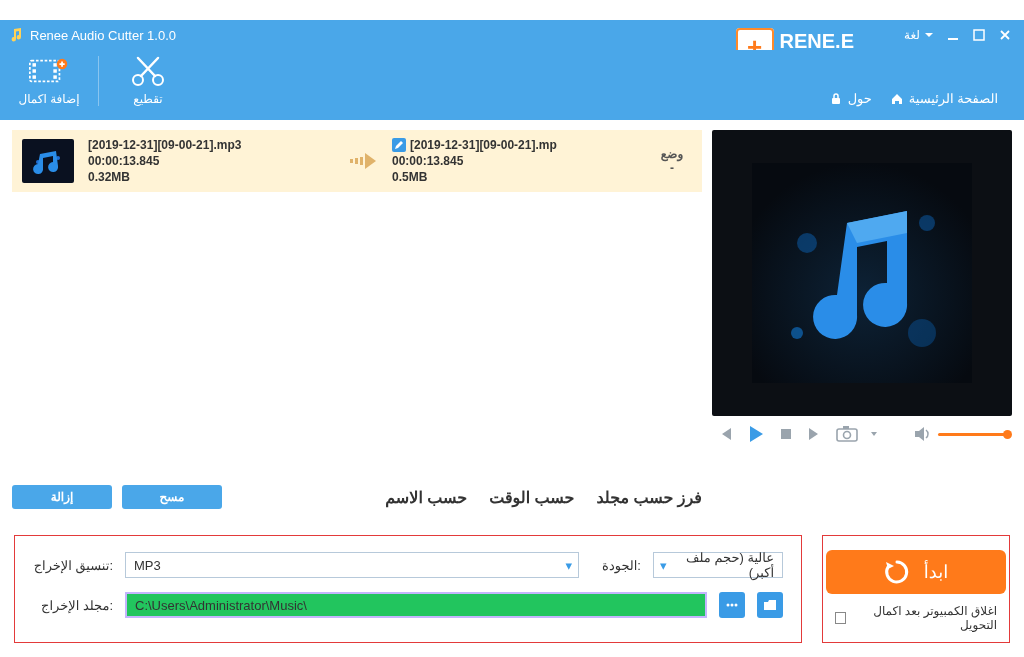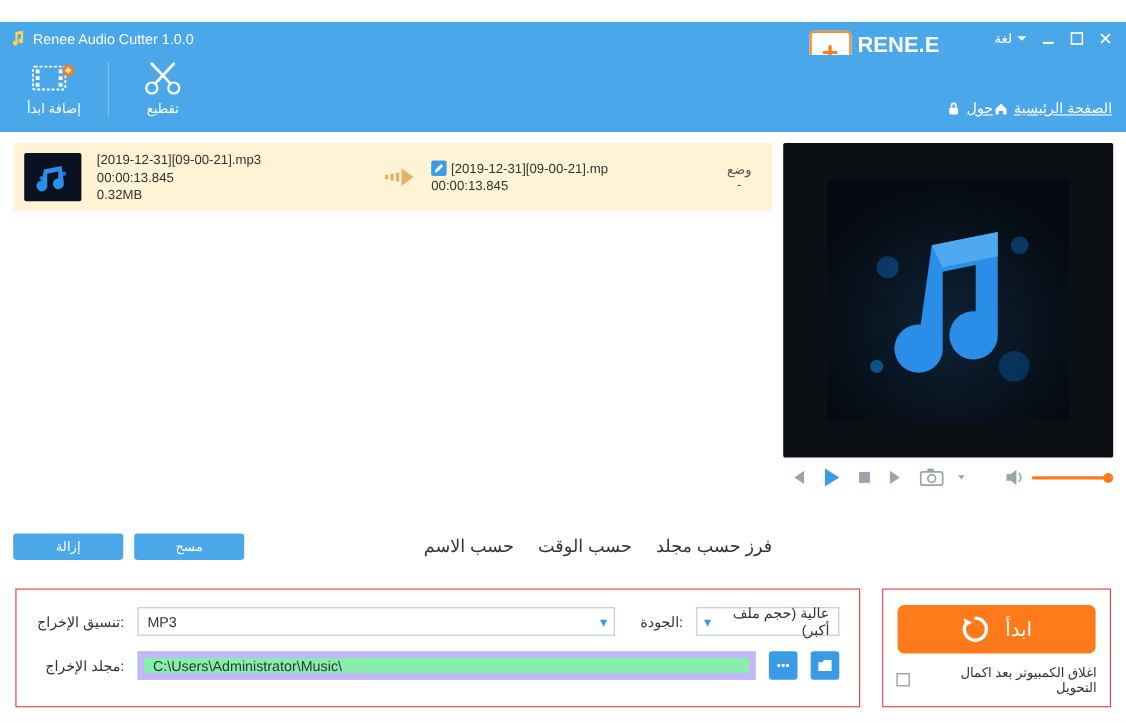--- a/index.html
+++ b/index.html
@@ -18,26 +18,26 @@
   .brand .brandtxt { color:#fff; font-weight:700; font-size:20px; line-height:1; }
   .brand .brandtxt2 { color:#1f4c82; font-size:11px; letter-spacing:1px; }
 
   
   .toolbar { height: 70px; background: #4aa7e9; display: flex; align-items: flex-start; padding: 0 14px; color:#fff; position: relative; }
   .toolbtn { width: 70px; display:flex; flex-direction:column; align-items:center; gap:4px; cursor:pointer; margin-top:4px; }
   .toolbtn .ico { width:40px; height:34px; display:flex; align-items:center; justify-content:center; }
   .toolbtn .lbl { font-size:12px; color:#fff; }
   .vsep { width:1px; height:50px; background: rgba(255,255,255,0.35); margin: 6px 14px 0 14px; }
 
-  .toolbar .rightlinks { position:absolute; right:13px; bottom:14px; display:flex; color:#fff; font-size:13px;text-decoration:underline; }
+  .toolbar .rightlinks { position:absolute; right:26px; bottom:14px; display:flex; gap:18px; color:#fff; font-size:13px; }
   .rightlinks .rl { display:flex; align-items:center; gap:5px; cursor:pointer; }
 
   
   .main { flex:1; display:flex; gap:10px; padding:10px 12px 6px 12px; background:#fff; }
-  .left { flex:1; display:flex; flex-direction:column; }
+  .left { flex:1; display:flex; flex-direction:column;font-weight:bold; }
   .right { width:300px; display:flex; flex-direction:column; }
 
   .filelist { flex:1; border: none; background:#fff; overflow:auto; }
   .filerow { display:flex; align-items:center; gap:14px; padding:8px 10px; background:#fff3d6; }
   .thumb { width:52px; height:44px; background:#0a1120; border-radius:2px; display:flex; align-items:center; justify-content:center; }
   .fileinfo { display:flex; flex-direction:column; font-size:12px; color:#333; gap:2px; flex:1; }
   .arrow { width:30px; height:24px; }
   .outinfo { flex:1; display:flex; flex-direction:column; font-size:12px; color:#333; gap:2px; }
   .outinfo .fname { display:flex; align-items:center; gap:4px; }
   .editsq { width:14px; height:14px; background:#3a9be6; display:inline-flex; align-items:center; justify-content:center; color:#fff; font-size:10px; border-radius:2px; }
@@ -58,24 +58,24 @@
   .volbar .dot { position:absolute; right:-4px; top:-3px; width:9px; height:9px; background:#ff7a1a; border-radius:50%; }
 
   
   .bottom { padding: 10px 14px 14px 14px; display:flex; gap:20px; background:#fff; }
   .settings { flex:1; border:1px solid #e33a3a; padding:16px 18px; display:flex; flex-direction:column; gap:14px; }
   .row { display:flex; align-items:center; gap:12px; }
   .flabel { font-size:13px; color:#333; min-width:80px; text-align:right; direction:rtl; }
   .combo { flex:1; height:26px; border:1px solid #b7c9da; background:#fff; display:flex; align-items:center; padding:0 8px; font-size:13px; color:#333; position:relative; cursor:pointer; }
   .combo .caret { position:absolute; right:6px; color:#3a9be6; }
   .combo.small { flex:0 0 130px; direction:rtl; }
-  .pathbox { flex:1; height:26px; border:6px solid #c4b5fd; background:#86efac; display:flex; align-items:center; padding:0 8px; font-size:13px; color:#333;text-align:center; }
+  .pathbox { flex:1; height:26px; border:2px solid #c4b5fd; background:#22c55e; display:flex; align-items:center; padding:0 8px; font-size:13px; color:#333;text-align:center; }
   .iconbtn { width:26px; height:26px; background:#3a9be6; border-radius:3px; display:flex; align-items:center; justify-content:center; color:#fff; cursor:pointer; }
 
-  .startbox { width:208px; border:1px solid #e33a3a; display:flex; flex-direction:column; align-items:center; justify-content:center; gap:10px; padding:14px 12px 10px 12px; }
+  .startbox { width:188px; border:1px solid #e33a3a; display:flex; flex-direction:column; align-items:center; justify-content:center; gap:10px; padding:14px 12px 10px 12px; }
   .startbtn { width:180px; height:44px; background:#ff7a1a; border-radius:6px; display:flex; align-items:center; justify-content:center; gap:14px; color:#fff; font-size:18px; cursor:pointer; }
   .shutdownrow { width:100%; display:flex; align-items:center; justify-content:flex-end; gap:6px; font-size:12px; color:#333; direction:rtl; }
   .cb { width:12px; height:12px; border:1px solid #888; background:#fff; }
 
   svg { display:block; }
 </style>
 </head>
 <body>
 
 <div class="app">
@@ -132,21 +132,21 @@
             <rect x="4" y="14" width="4" height="4" fill="#fff"></rect>
             <rect x="4" y="21" width="4" height="4" fill="#fff"></rect>
           <rect x="28" y="7" width="4" height="4" fill="#fff"></rect>
             <rect x="28" y="14" width="4" height="4" fill="#fff"></rect>
             <rect x="28" y="21" width="4" height="4" fill="#fff"></rect>
           <circle cx="38" cy="8" r="6" fill="#ff7a1a"></circle>
             <path d="M38 5 L38 11 M35 8 L41 8" stroke="#fff" stroke-width="2"></path>
           <path d="M40 24 L44 28 L40 32 M40 32 L44 28 L40 24" fill="#fff"></path>
         </svg>
       </div>
-      <div class="lbl">إضافة ابدأ</div>
+      <div class="lbl">إضافة اكمال</div>
     </div>
     <div class="vsep"></div>
     <div class="toolbtn">
       <div class="ico">
         <svg width="40" height="34" viewBox="0 0 40 34">
           <circle cx="10" cy="26" r="5" fill="none" stroke="#fff" stroke-width="2"></circle>
           <circle cx="30" cy="26" r="5" fill="none" stroke="#fff" stroke-width="2"></circle>
           <path d="M13 22 L30 4 M27 22 L10 4" stroke="#fff" stroke-width="2.5" stroke-linecap="round"></path>
         </svg>
       </div>
@@ -199,20 +199,21 @@
           <div class="outinfo">
             <div class="fname">
               <span class="editsq">
                 <svg width="10" height="10" viewBox="0 0 10 10">
                     <path d="M1 9 L2 6 L7 1 L9 3 L4 8 Z" fill="#fff"></path>
                   </svg>
               </span>
               <span>[2019-12-31][09-00-21].mp</span>
             </div>
             <span>00:00:13.845</span>
+            <span>0.5MB</span>
           </div>
           <div class="statuscol">
             <div>وضع</div>
             <div>-</div>
           </div>
         </div>
       </div>
 
       <div class="listfooter">
         <div class="smbtn">

